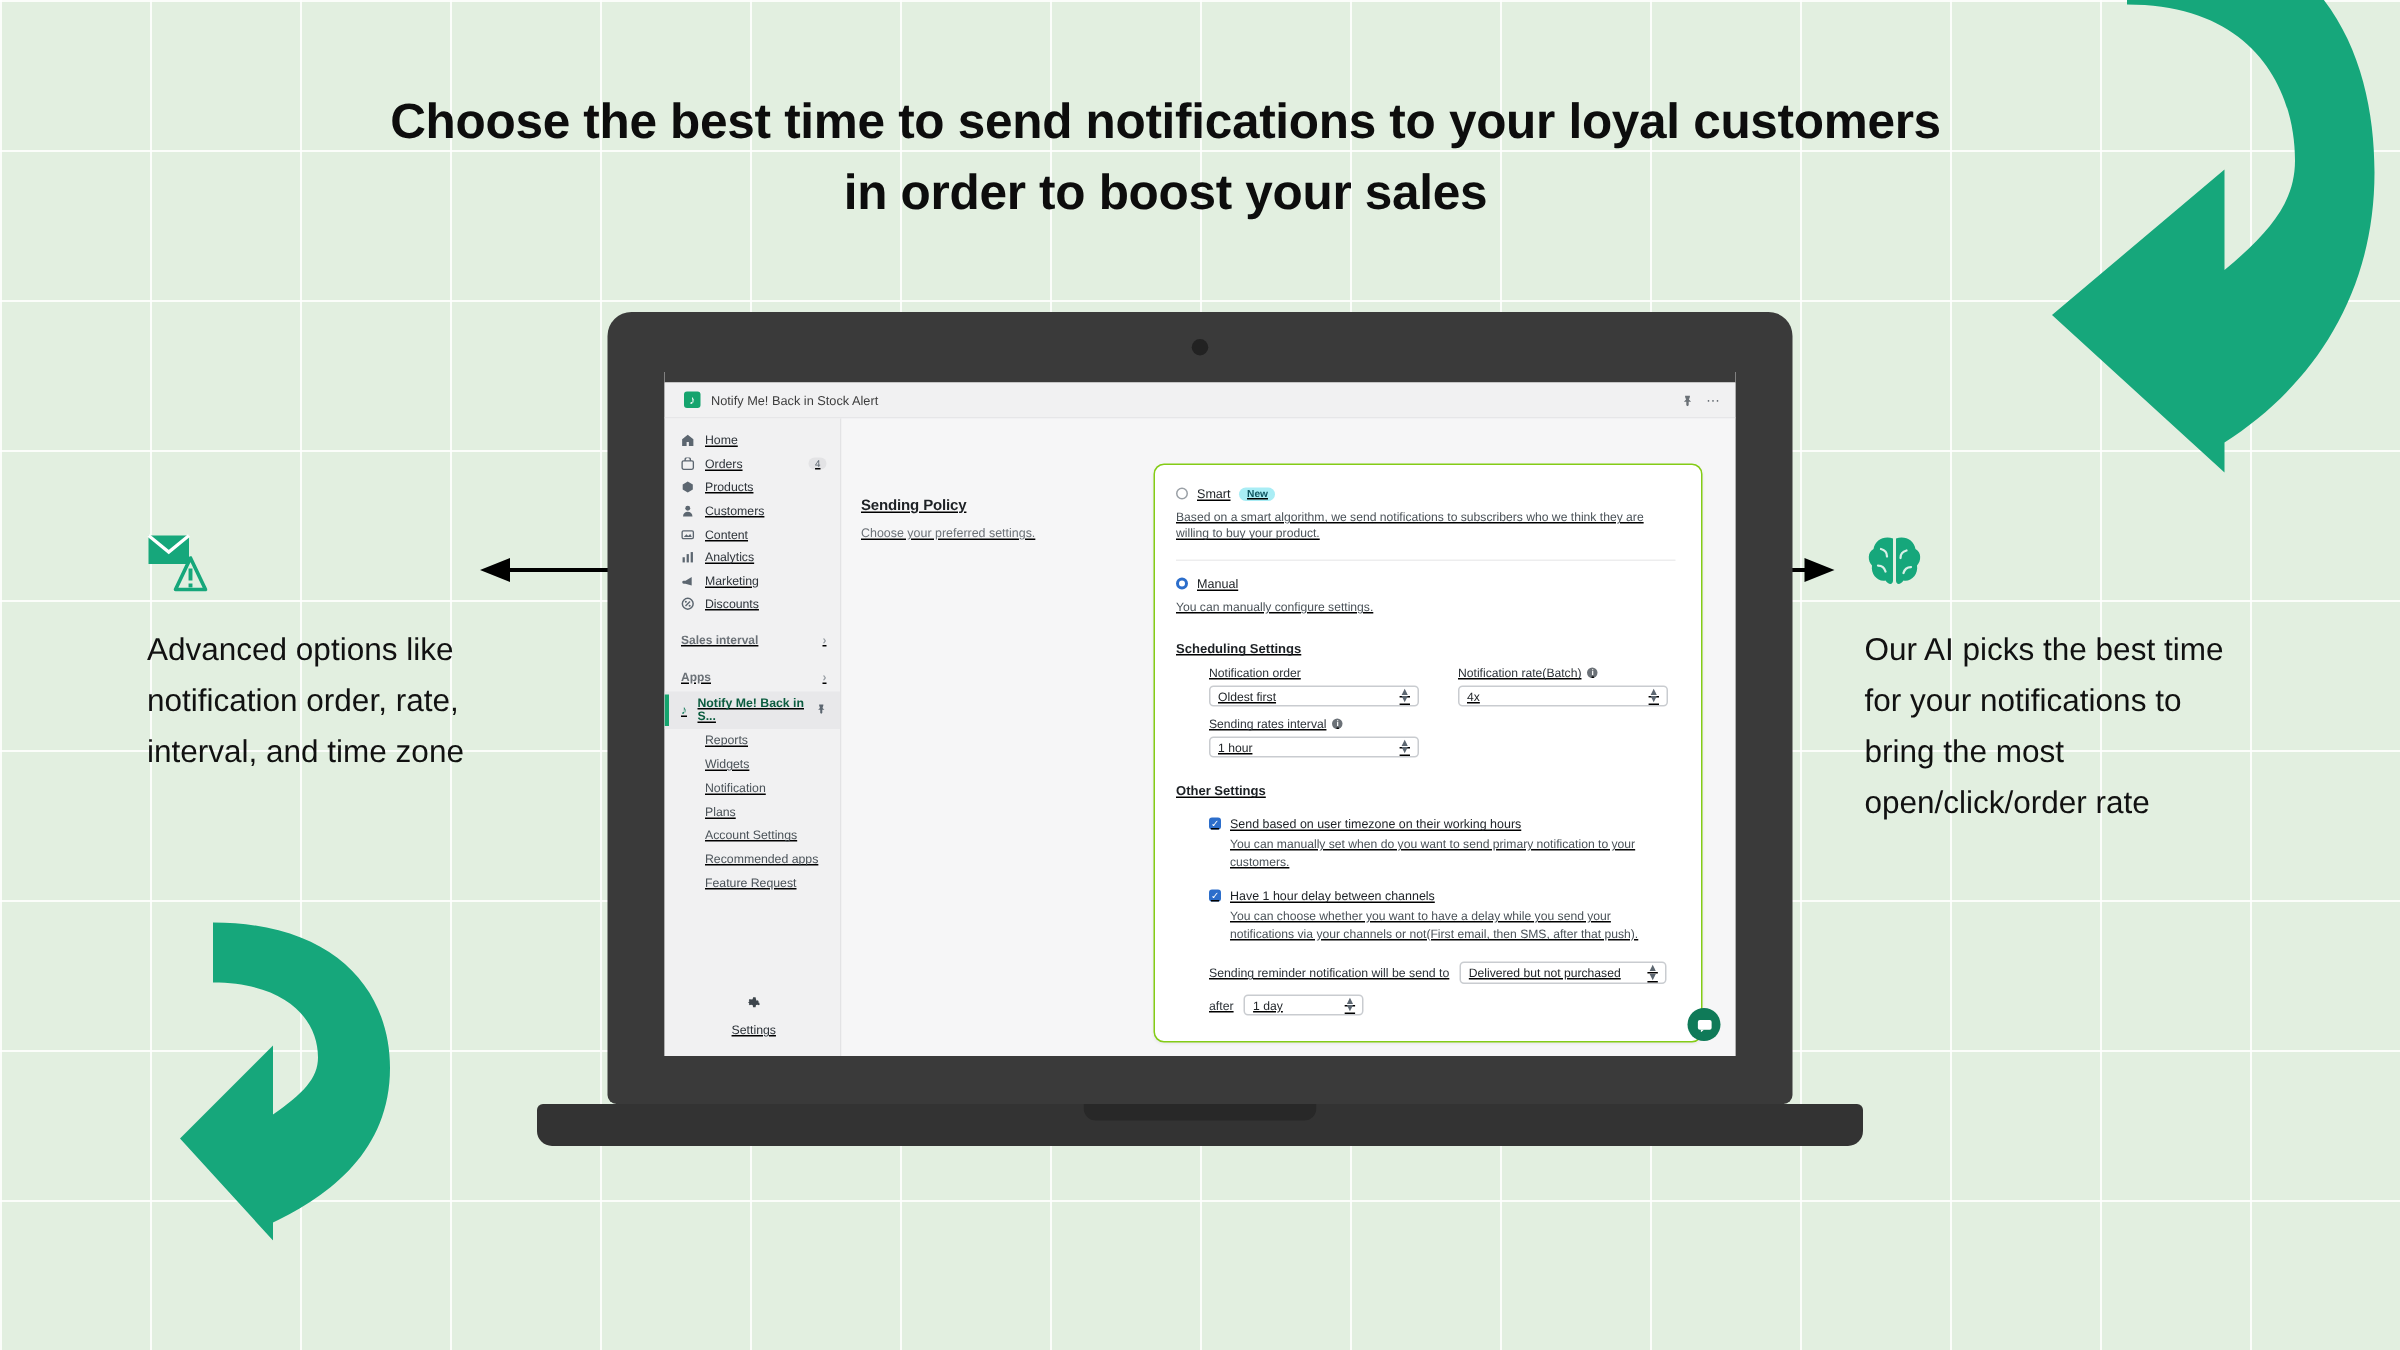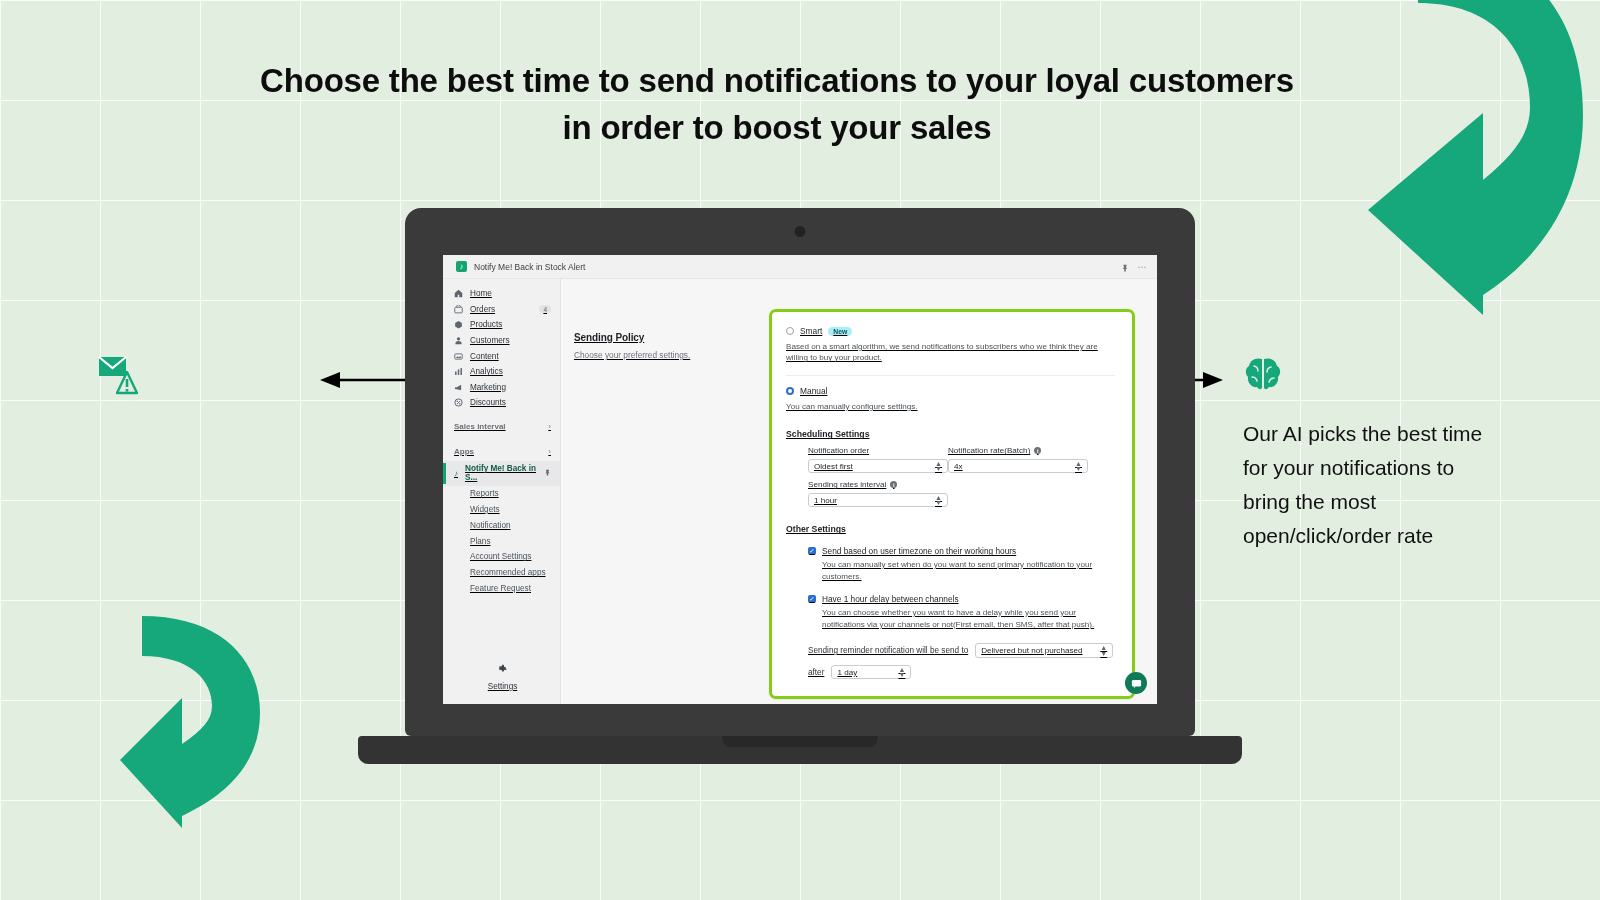--- a/index.html
+++ b/index.html
@@ -115,39 +115,39 @@
   #settings-row {
     margin-top:auto; display:flex; align-items:center; gap:7px;
     padding:9px 9px 13px 11px; font-size:8.2px; color:#2d3339;flex-direction:column;
   }
   
   #content { flex:1; background:#f6f6f7; padding:30px 22px 0 13px; display:flex; min-width:0; position:relative; }
   #sec-left { width:195px; flex:none; padding-top:23px; }
   #sec-left h3 { font-size:10px; color:#1d2125; margin-bottom:7px; letter-spacing:-.1px;}
   #sec-left p { font-size:8.3px; color:#6b7177; }
   #card {
-    flex:1; background:#fff; border-radius:7px; border:3px solid #84cc16;
+    flex:1; background:#fff; border-radius:7px; border:1px solid #84cc16;
     box-shadow:0 1px 2px rgba(20,20,20,.06);
     padding:14px 17px 17px 14px; min-width:0; align-self:flex-start;
   }
   .opt-row { display:flex; align-items:center; gap:6px; }
   .radio {
     width:8px; height:8px; border-radius:50%; border:1.2px solid #9aa0a6; flex:none;
     background:#fff;
   }
   .radio.on { border:2.4px solid #2c6ecb; background:#fff; }
   .opt-label { font-size:8.4px; color:#1d2125; }
   .badge-new {
     background:#a9edf5; color:#0f5560; font-size:6.8px; font-weight:600;
     border-radius:8px; padding:1px 5px;
   }
   .opt-desc { font-size:8.1px; color:#4a5258; line-height:1.42; margin:5px 0 0 0; max-width:330px;}
   .divider { height:1px; background:#ededee; margin:11px 0 10px 0; }
   .sect-title { font-size:8.7px; font-weight:bold; color:#1d2125; margin:17px 0 7px 0; }
-  .fields { display:flex; padding-left:22px; }
+  .fields { display:flex; gap:26px; padding-left:22px; }
   .field { width:140px; }
   .field-label { font-size:8.1px; color:#2d3339; margin-bottom:3.5px; display:flex; align-items:center; gap:4px;}
   .info-dot {
     width:7px; height:7px; border-radius:50%; background:#6b7177; color:#fff;
     font-size:5.5px; display:inline-flex; align-items:center; justify-content:center; font-weight:bold;
   }
   .select {
     height:14.5px; border:1px solid #c9ccd0; border-radius:3px; background:#fff;
     display:flex; align-items:center; padding:0 5px; font-size:8.1px; color:#1d2125;
   }
@@ -204,20 +204,21 @@
 <div class="annot" id="annot-left">
   <div class="ico">
     <svg width="44" height="42" viewBox="0 0 44 42">
       <rect x="1" y="2" width="27" height="19" fill="#16a77b"></rect>
       <path d="M1 2 L14.5 13 L28 2" stroke="#fff" stroke-width="2.2" fill="none"></path>
       <path d="M19 38 L29 17 L39 38 Z" fill="none" stroke="#16a77b" stroke-width="2.4" stroke-linejoin="round"></path>
       <rect x="27.7" y="24" width="2.6" height="8" fill="#16a77b"></rect>
       <rect x="27.7" y="34" width="2.6" height="2.6" fill="#16a77b"></rect>
     </svg>
   </div>
+  <p>Advanced options like notification order, rate, interval, and time zone</p>
 </div>
 
 <div class="annot" id="annot-right">
   <div class="ico">
     <svg width="40" height="40" viewBox="0 0 40 40">
       <path d="M19 4 C13 2 7 5 6 11 C2 13 2 19 5 22 C4 28 9 33 14 32 C16 35 19 35 19 32 Z" fill="#16a77b"></path>
       <path d="M21 4 C27 2 33 5 34 11 C38 13 38 19 35 22 C36 28 31 33 26 32 C24 35 21 35 21 32 Z" fill="#16a77b"></path>
       <path d="M11 11 q4 1 4 5 M28 12 q-4 1 -4 5 M9 22 q4 0 5 4 M31 23 q-4 0 -5 4" stroke="#d9f0e7" stroke-width="1.5" fill="none" stroke-linecap="round"></path>
     </svg>
   </div>

